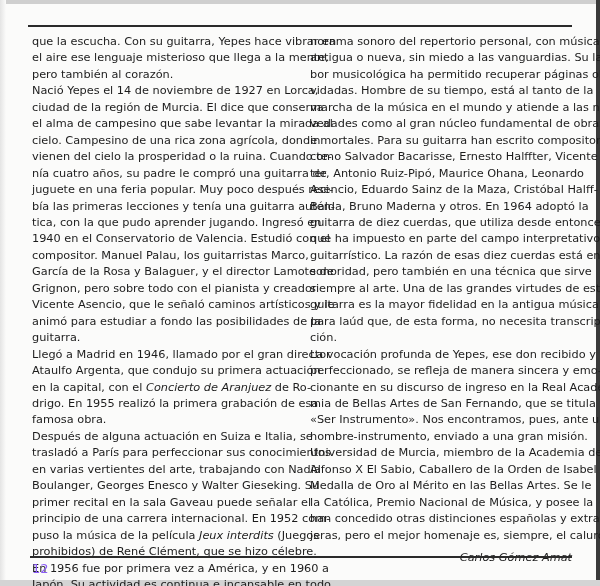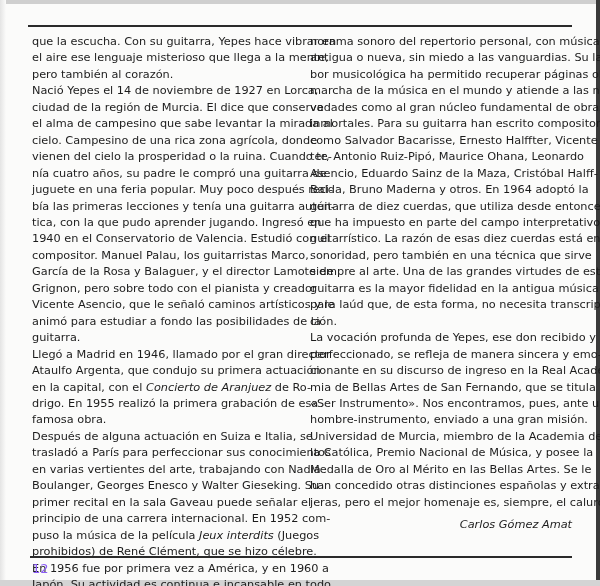--- a/index.html
+++ b/index.html
@@ -84,20 +84,21 @@
     <p>
       <span class="line">En 1956 fue por primera vez a América, y en 1960 a</span>
       <span class="line">Japón. Su actividad es continua e incansable en todo</span>
     </p>
   </div>
 <div class="col col-right" id="col-right">
 <p>
       <span class="line">norama sonoro del repertorio personal, con música</span>
       <span class="line">antigua o nueva, sin miedo a las vanguardias. Su la-</span>
       <span class="line">bor musicológica ha permitido recuperar páginas ol-</span>
+      <span class="line">vidadas. Hombre de su tiempo, está al tanto de la</span>
       <span class="line">marcha de la música en el mundo y atiende a las no-</span>
       <span class="line">vedades como al gran núcleo fundamental de obras</span>
       <span class="line">inmortales. Para su guitarra han escrito compositores</span>
       <span class="line">como Salvador Bacarisse, Ernesto Halffter, Vicente</span>
       <span class="line">ter, Antonio Ruiz-Pipó, Maurice Ohana, Leonardo</span>
       <span class="line">Asencio, Eduardo Sainz de la Maza, Cristóbal Halff-</span>
       <span class="line">Balda, Bruno Maderna y otros. En 1964 adoptó la</span>
       <span class="line">guitarra de diez cuerdas, que utiliza desde entonces y</span>
       <span class="line">que ha impuesto en parte del campo interpretativo</span>
       <span class="line">guitarrístico. La razón de esas diez cuerdas está en la</span>
@@ -110,22 +111,23 @@
     <p>
       <span class="line">La vocación profunda de Yepes, ese don recibido y</span>
       <span class="line">perfeccionado, se refleja de manera sincera y emo-</span>
       <span class="line">cionante en su discurso de ingreso en la Real Acade-</span>
       <span class="line">mia de Bellas Artes de San Fernando, que se titula</span>
       <span class="line">«Ser Instrumento». Nos encontramos, pues, ante un</span>
       <span class="line last">hombre-instrumento, enviado a una gran misión.</span>
     </p>
     <p>
       <span class="line">Universidad de Murcia, miembro de la Academia de</span>
+      <span class="line">Alfonso X El Sabio, Caballero de la Orden de Isabel</span>
+      <span class="line">Medalla de Oro al Mérito en las Bellas Artes. Se le</span>
       <span class="line">la Católica, Premio Nacional de Música, y posee la</span>
-      <span class="line">Medalla de Oro al Mérito en las Bellas Artes. Se le</span>
       <span class="line">han concedido otras distinciones españolas y extran-</span>
       <span class="line">jeras, pero el mejor homenaje es, siempre, el caluroso</span>
     </p>
     <div class="signature">Carlos Gómez Amat</div>
   </div>
 
 <div class="rule rule-bottom"></div>
 <div class="page-number">12</div>
 
 </body></html>

